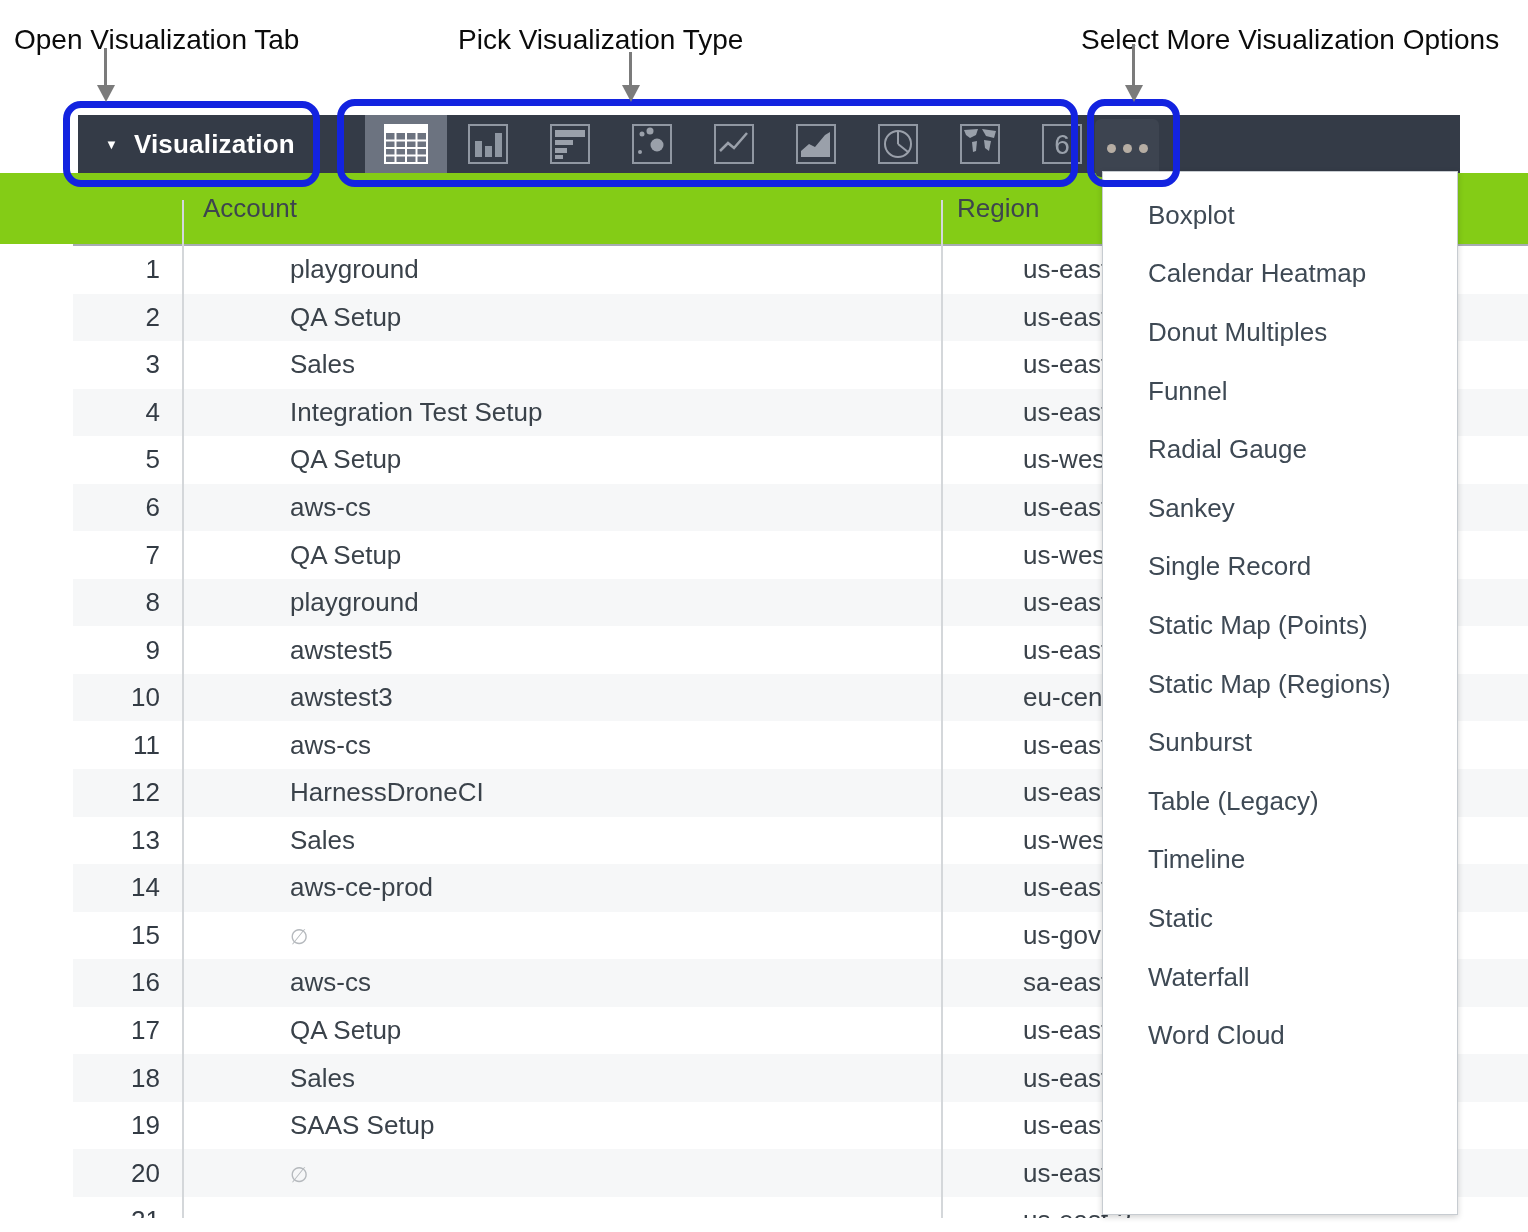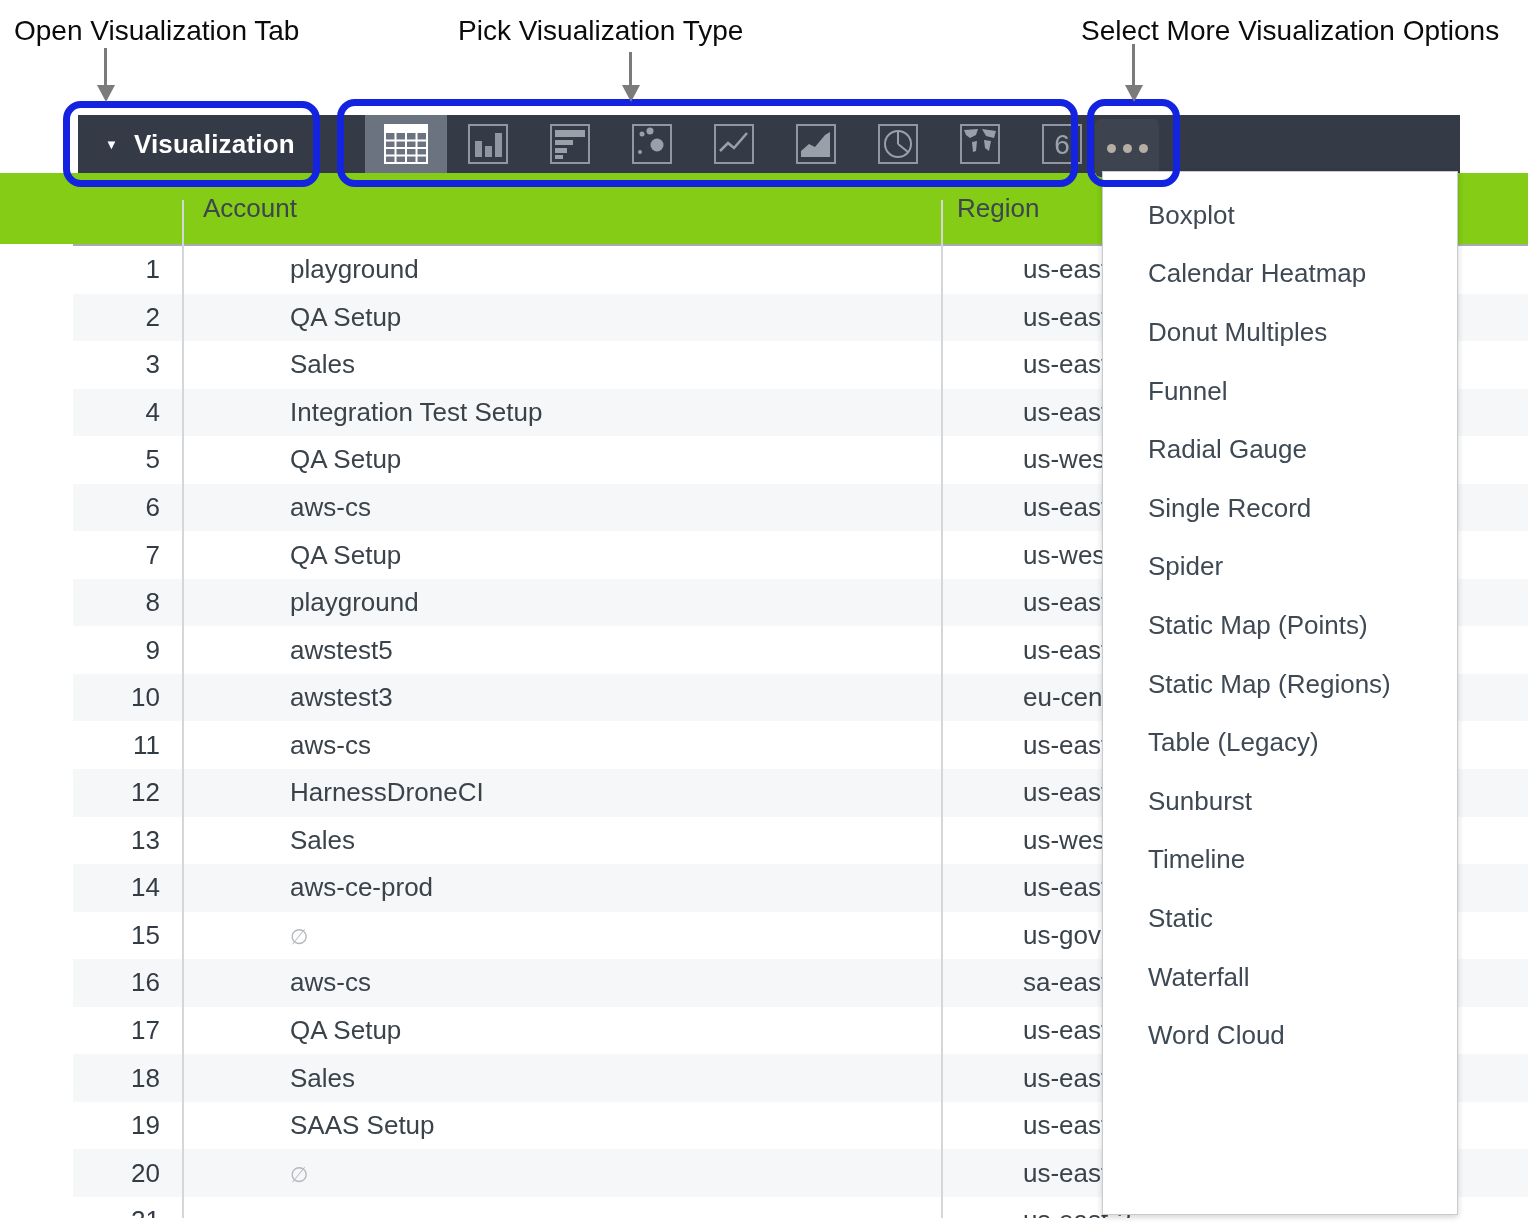--- a/index.html
+++ b/index.html
@@ -1,20 +1,20 @@
 <!DOCTYPE html>
 <html><head>
 <meta charset="utf-8">
 <style>
   html,body{margin:0;padding:0;background:#fff;}
   .canvas{position:relative;width:1528px;height:1232px;background:#fff;overflow:hidden;
           font-family:"Liberation Sans","DejaVu Sans",sans-serif;color:#3a424a;}
 
   
-  .ann-label{position:absolute;top:14px;font-size:28px;line-height:34px;color:#0b0b0b;white-space:nowrap;z-index:9;}
+  .ann-label{position:absolute;top:23px;font-size:28px;line-height:34px;color:#0b0b0b;white-space:nowrap;z-index:9;}
   #ann1{left:14px;} #ann2{left:458px;} #ann3{left:1081px;}
   .arrow{position:absolute;width:3px;background:#7b7b7b;z-index:9;}
   .arrow::after{content:'';position:absolute;top:100%;left:50%;transform:translateX(-50%);
     border-left:9px solid transparent;border-right:9px solid transparent;border-top:17px solid #7b7b7b;}
   #arr1{left:104px;top:48px;height:37px;}
   #arr2{left:629px;top:52px;height:33px;}
   #arr3{left:1132px;top:44px;height:41px;}
 
   
   .toolbar{position:absolute;left:78px;top:115px;width:1382px;height:58px;background:#343b47;z-index:3;}
@@ -275,26 +275,26 @@
       <span class="dot"></span>
     </button>
   </div>
 
   <div class="menu">
       <div class="menu-item">Boxplot</div>
       <div class="menu-item">Calendar Heatmap</div>
       <div class="menu-item">Donut Multiples</div>
       <div class="menu-item">Funnel</div>
       <div class="menu-item">Radial Gauge</div>
+      <div class="menu-item">Sankey</div>
       <div class="menu-item">Single Record</div>
-      <div class="menu-item">Spider</div>
       <div class="menu-item">Static Map (Points)</div>
       <div class="menu-item">Static Map (Regions)</div>
+      <div class="menu-item">Sunburst</div>
       <div class="menu-item">Table (Legacy)</div>
-      <div class="menu-item">Sunburst</div>
       <div class="menu-item">Timeline</div>
       <div class="menu-item">Static</div>
       <div class="menu-item">Waterfall</div>
       <div class="menu-item">Word Cloud</div>
     </div>
 
   <div class="blue-box" id="bb1"></div>
   <div class="blue-box" id="bb2"></div>
   <div class="blue-box" id="bb3"></div>
 

